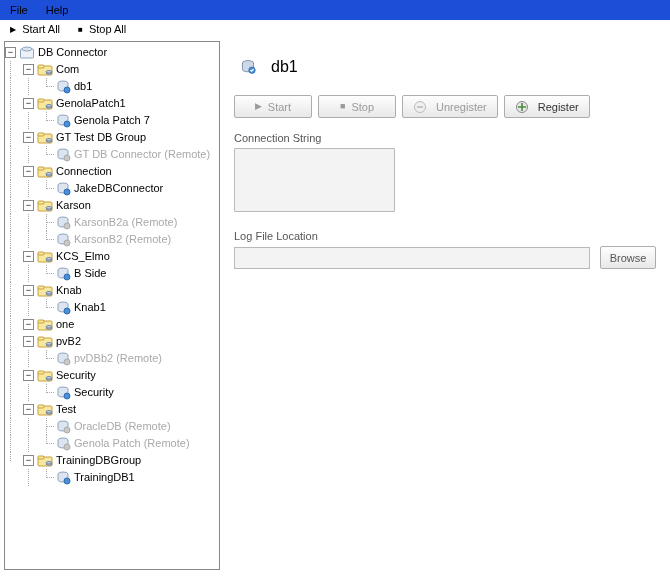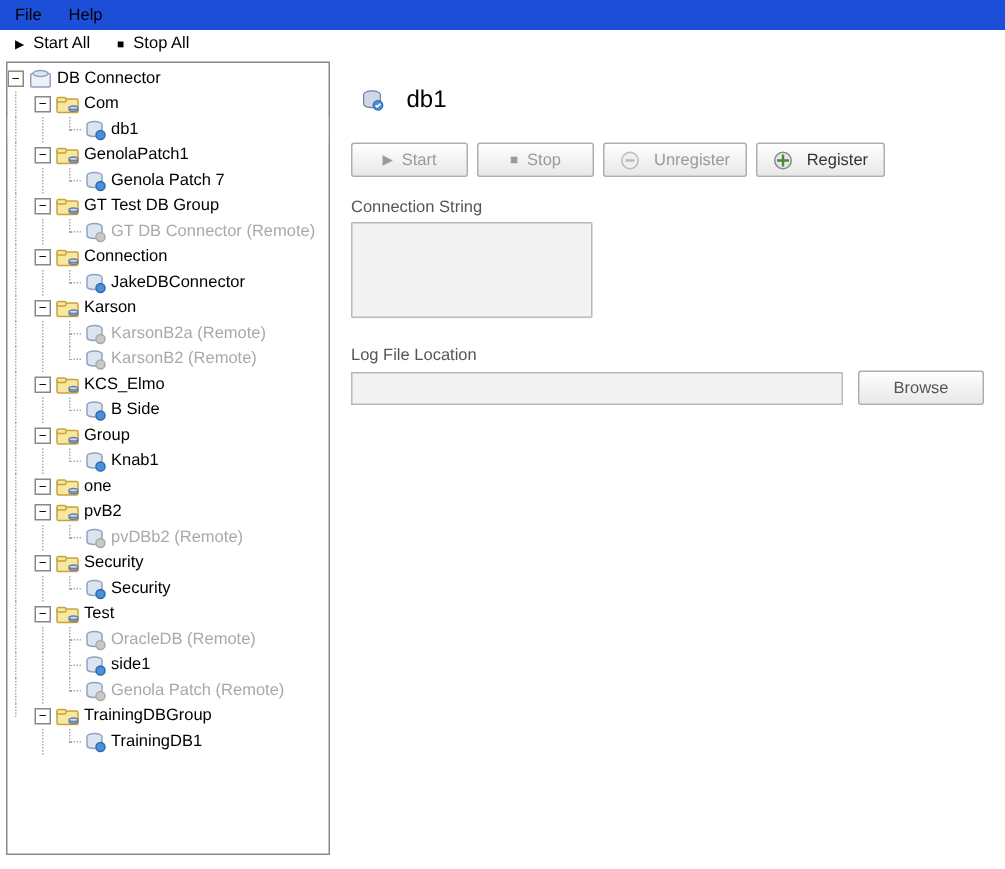--- a/index.html
+++ b/index.html
@@ -124,21 +124,21 @@
   .log-row { display:flex; gap:10px; align-items:center; margin-top: 18px;}
   .log-input {
     flex:1;
     height: 22px;
     border: 1px solid #b9b9b9;
     background: #f3f3f3;
     padding: 2px 4px;
     font-size: 11px;
   }
   .browse-btn {
-    width: 84px; height: 23px;
+    width: 56px; height: 23px;
     border: 1px solid #adadad;
     background: linear-gradient(#fefefe,#e8e8e8);
     border-radius: 2px;
     font-size: 11px;
     color: #555;
   }
   .indent { display:inline-block; width: 18px; height: 17px; position: relative; flex: 0 0 auto;}
   .indent::before {
     content:"";
     position:absolute;
@@ -401,21 +401,21 @@
                   <span class="indent"></span>
                   <span class="expander">−</span>
                   <span class="icon">
                     <svg viewBox="0 0 16 16">
                       <rect x="1" y="4" width="14" height="9" rx="1" fill="#f6e7a1" stroke="#c9a23a"></rect>
                       <rect x="1" y="3" width="6" height="3" rx="1" fill="#f6e7a1" stroke="#c9a23a"></rect>
                       <ellipse cx="12" cy="11" rx="3" ry="1.2" fill="#cfd8e6" stroke="#6b7fa3"></ellipse>
                       <ellipse cx="12" cy="9.8" rx="3" ry="1.2" fill="#cfd8e6" stroke="#6b7fa3"></ellipse>
                     </svg>
                   </span>
-                  <span class="label">Group</span>
+                  <span class="label">Knab</span>
                 </div>
                 <ul>
                   <li>
                     <div class="row">
                       <span class="indent"></span>
                       <span class="indent"></span>
                       <span class="tee last"></span>
                       <span class="icon">
                         <svg viewBox="0 0 16 16">
                           <ellipse cx="8" cy="4" rx="5" ry="2" fill="#dce4ef" stroke="#8ea3c2"></ellipse>
@@ -528,35 +528,20 @@
                       <span class="indent"></span>
                       <span class="tee"></span>
                       <span class="icon">
                         <svg viewBox="0 0 16 16">
                           <ellipse cx="8" cy="4" rx="5" ry="2" fill="#dce4ef" stroke="#8ea3c2"></ellipse>
                           <path d="M3 4v6c0 1.1 2.2 2 5 2s5-.9 5-2V4" fill="#dce4ef" stroke="#8ea3c2"></path>
                           <circle cx="12" cy="11" r="3" fill="#c8c8c8" stroke="#aaaaaa"></circle>
                         </svg>
                       </span>
                       <span class="label remote">OracleDB (Remote)</span>
-                    </div>
-                  </li>
-                  <li>
-                    <div class="row">
-                      <span class="indent"></span>
-                      <span class="indent"></span>
-                      <span class="tee"></span>
-                      <span class="icon">
-                        <svg viewBox="0 0 16 16">
-                          <ellipse cx="8" cy="4" rx="5" ry="2" fill="#dce4ef" stroke="#8ea3c2"></ellipse>
-                          <path d="M3 4v6c0 1.1 2.2 2 5 2s5-.9 5-2V4" fill="#dce4ef" stroke="#8ea3c2"></path>
-                          <circle cx="12" cy="11" r="3" fill="#4a90d9" stroke="#2d6bb0"></circle>
-                        </svg>
-                      </span>
-                      <span class="label">side1</span>
                     </div>
                   </li>
                   <li>
                     <div class="row">
                       <span class="indent"></span>
                       <span class="indent"></span>
                       <span class="tee last"></span>
                       <span class="icon">
                         <svg viewBox="0 0 16 16">
                           <ellipse cx="8" cy="4" rx="5" ry="2" fill="#dce4ef" stroke="#8ea3c2"></ellipse>

